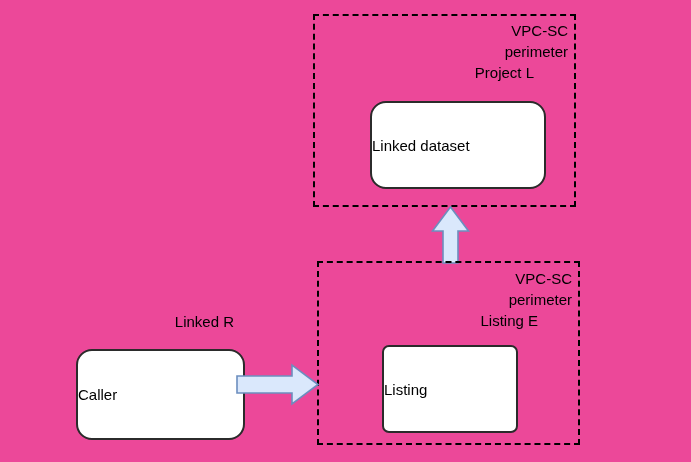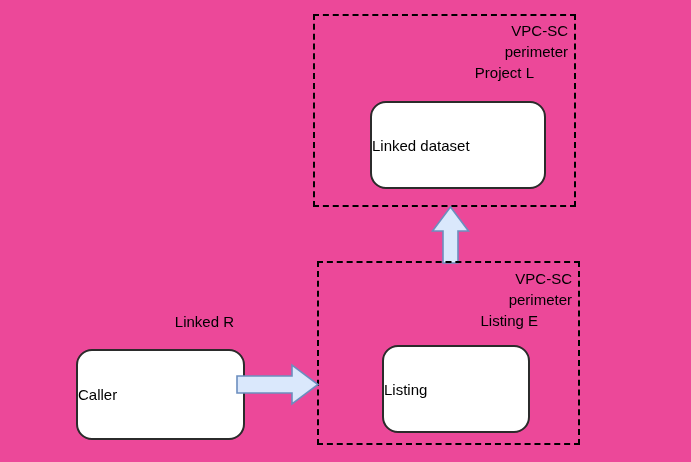--- a/index.html
+++ b/index.html
@@ -81,21 +81,21 @@
     <polygon points="19.5,1 37.5,25 27,25 27,57 12,57 12,25 1.5,25" fill="#dae8fc" stroke="#6c8ebf" stroke-width="1.6" stroke-linejoin="miter"></polygon>
   </svg>
 
   <div class="perimeter" style="left:317px; top:261px; width:263px; height:184px;"></div>
 
   <div class="perimeter-label" style="left:400px; top:268px; width:172px; text-align:right;">VPC-SC
 perimeter</div>
 
   <div class="project-label" style="left:358px; top:311px; width:180px;">Listing E</div>
 
-  <div class="node-box" style="left:382px; top:345px; width:148px; height:88px;">
+  <div class="node-box" style="left:382px; top:345px; width:136px; height:88px;border-radius:7px;">
     <span class="node-label">Listing</span>
   </div>
 
   <div class="project-label" style="left:54px; top:312px; width:180px;">Linked R</div>
 
   <div class="node-box" style="left:76px; top:343px; width:169px; height:91px;margin-top:6px;">
     <span class="node-label">Caller</span>
   </div>
 
   <svg class="arrow-svg" style="left:236px; top:364px;" width="83" height="42" viewBox="0 0 83 42">

